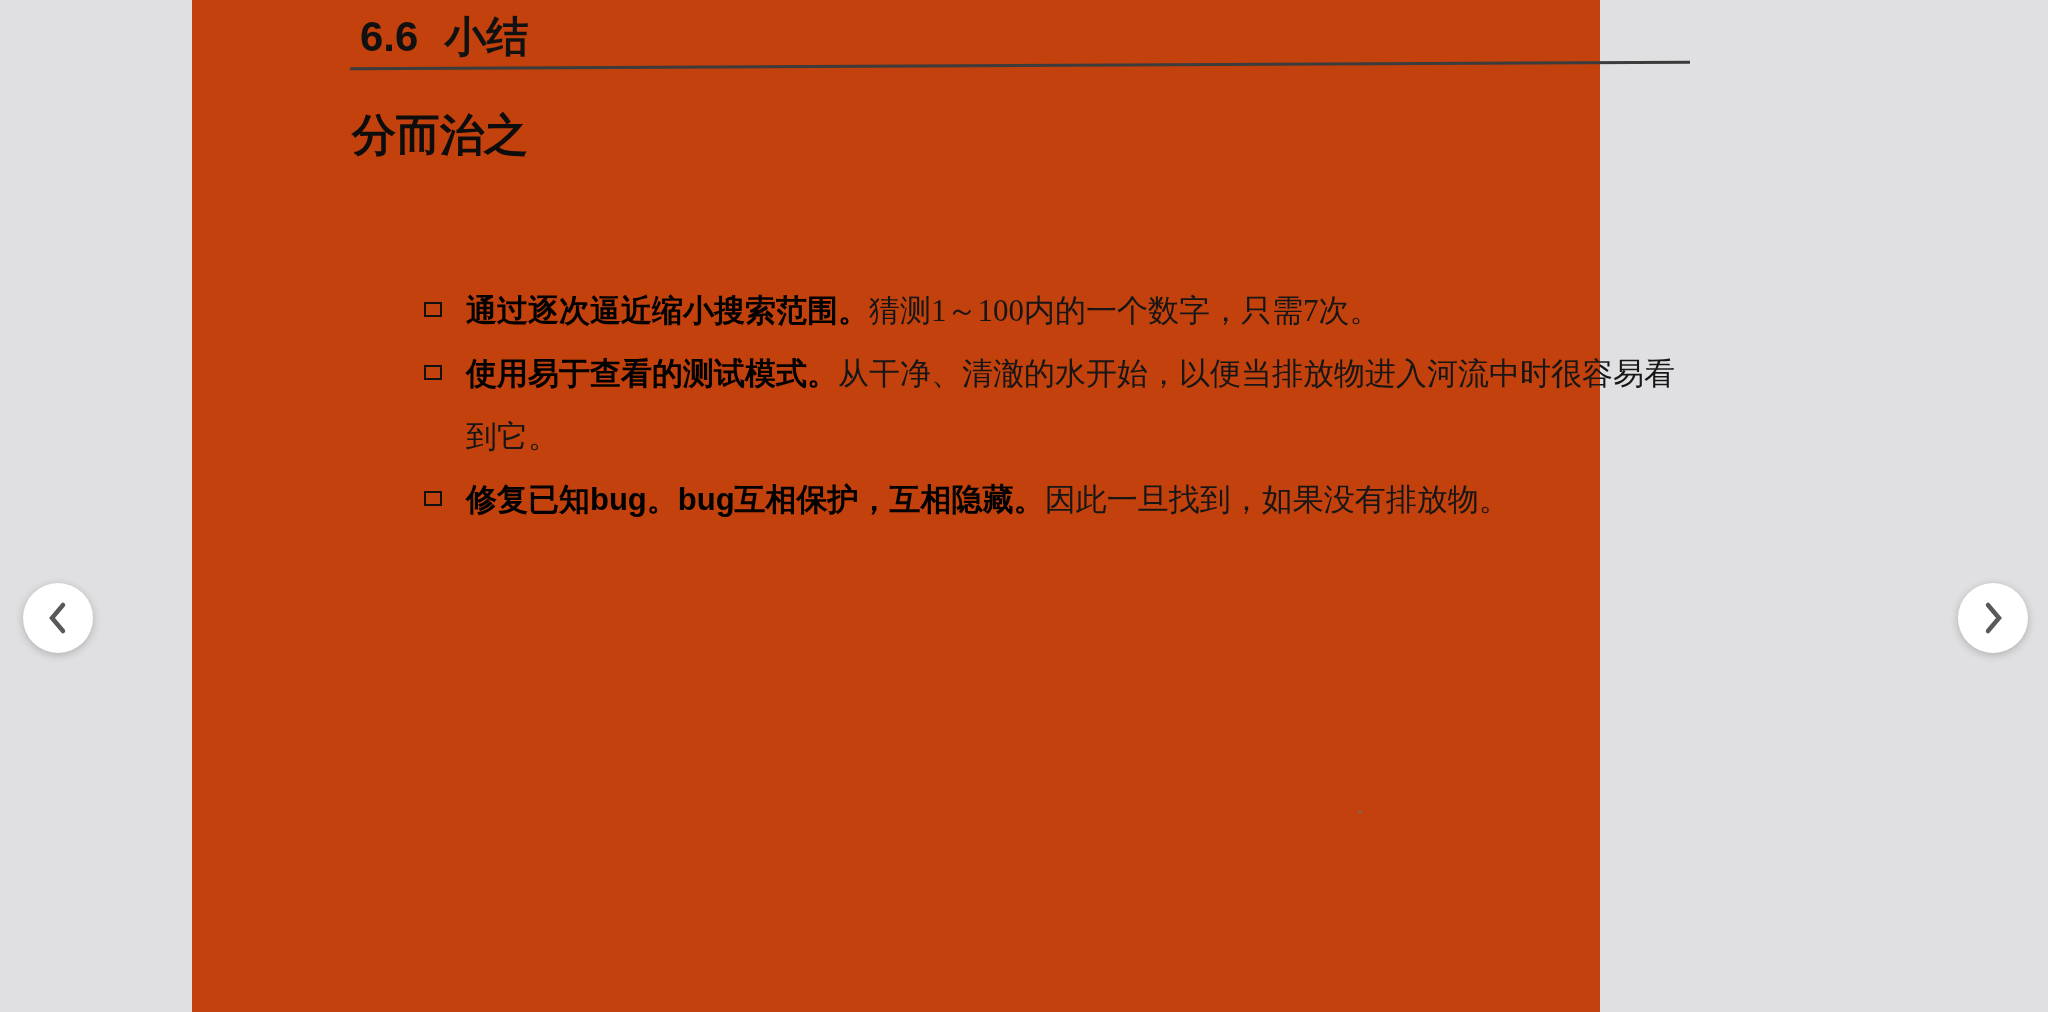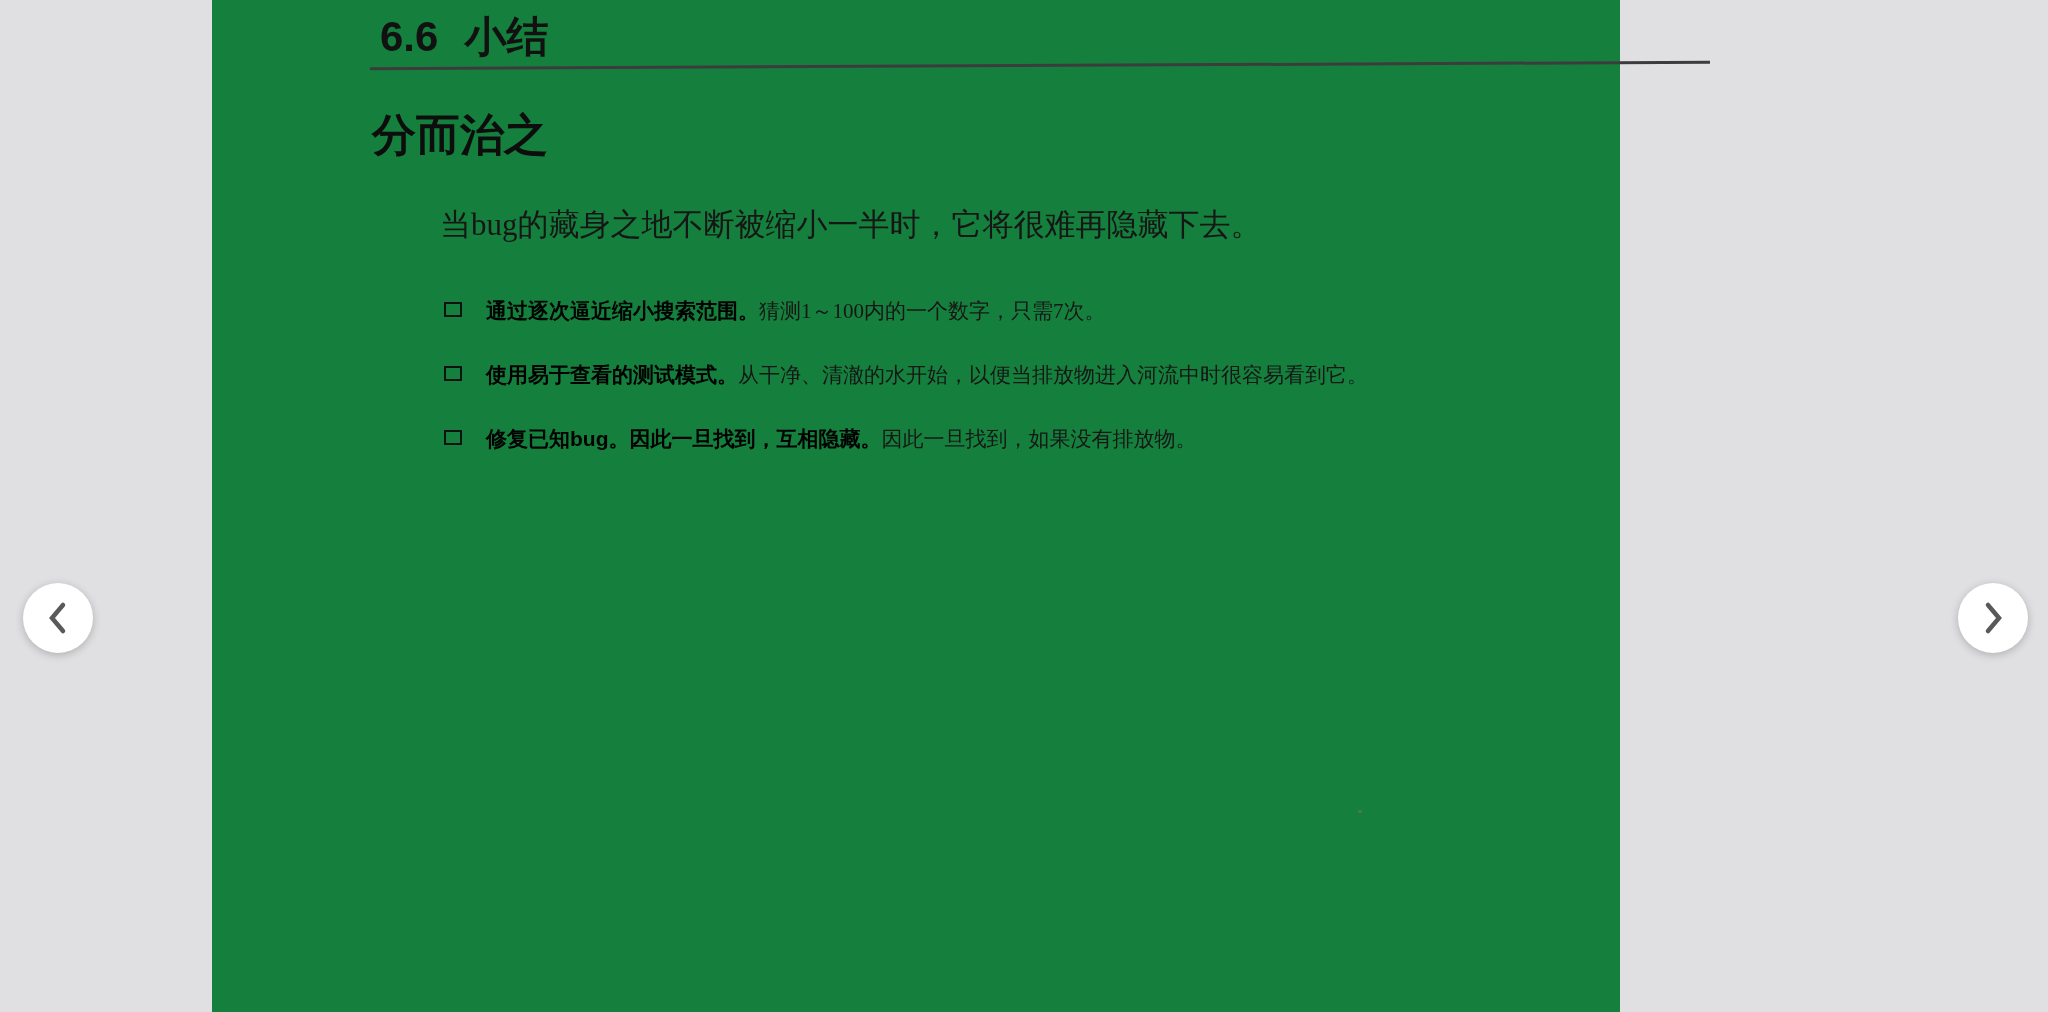--- a/index.html
+++ b/index.html
@@ -7,23 +7,23 @@
   body {
     background: #e0e0e2;
     font-family: "Liberation Serif", "DejaVu Serif", serif;
     color: #161616;
     position: relative;
   }
 
   
   .page {
     position: absolute;
-    left: 212px; top: 0;
+    left: 192px; top: 0;
     width: 1408px; height: 1012px;
-    background: #15803d;
+    background: #c2410c;
   }
 
   
   .title-row {
     position: absolute;
     left: 168px; top: 14px;
     display: flex; align-items: baseline; gap: 26px;
     font-family: "Liberation Sans", "DejaVu Sans", sans-serif;
     font-weight: bold;
     font-size: 42px;
@@ -62,21 +62,21 @@
   
   .checklist {
     position: absolute;
     left: 232px; top: 279px;
     width: 1272px;
     list-style: none;
   }
   .checklist li {
     position: relative;
     padding-left: 42px;
-    font-size: 21px;
+    font-size: 31px;
     line-height: 63px;
   }
   .checkbox {
     position: absolute;
     left: 0; top: 23px;
     width: 18px; height: 15px;
     border: 2.5px solid #111;
     background: transparent;
   }
   .lead {
@@ -118,39 +118,38 @@
 <div class="page">
 
   <div class="title-row">
     <span>6.6</span>
     <span>小结</span>
   </div>
   <div class="title-rule"></div>
 
   <h2 class="subheading">分而治之</h2>
 
-  <p class="intro">当bug的藏身之地不断被缩小一半时，它将很难再隐藏下去。</p>
 
   <ul class="checklist">
     <li>
       <span class="checkbox"></span>
       <span class="lead">通过逐次逼近缩小搜索范围。</span><span class="rest">猜测1～100内的一个数字，只需7次。</span>
     </li>
 
 
 
     <li>
       <span class="checkbox"></span>
       <span class="lead">使用易于查看的测试模式。</span><span class="rest">从干净、清澈的水开始，以便当排放物进入河流中时很容易看到它。</span>
     </li>
 
 
     <li>
       <span class="checkbox"></span>
-      <span class="lead">修复已知bug。因此一旦找到，互相隐藏。</span><span class="rest">因此一旦找到，如果没有排放物。</span>
+      <span class="lead">修复已知bug。bug互相保护，互相隐藏。</span><span class="rest">因此一旦找到，如果没有排放物。</span>
     </li>
 
   </ul>
 
 </div>
 
 <button class="nav-btn prev" type="button">
   <span>
     <svg width="30" height="34" viewBox="0 0 30 34">
       <polyline points="20,4 9,17 20,30" fill="none" stroke="#595959" stroke-width="4.5" stroke-linecap="round" stroke-linejoin="miter"></polyline>

